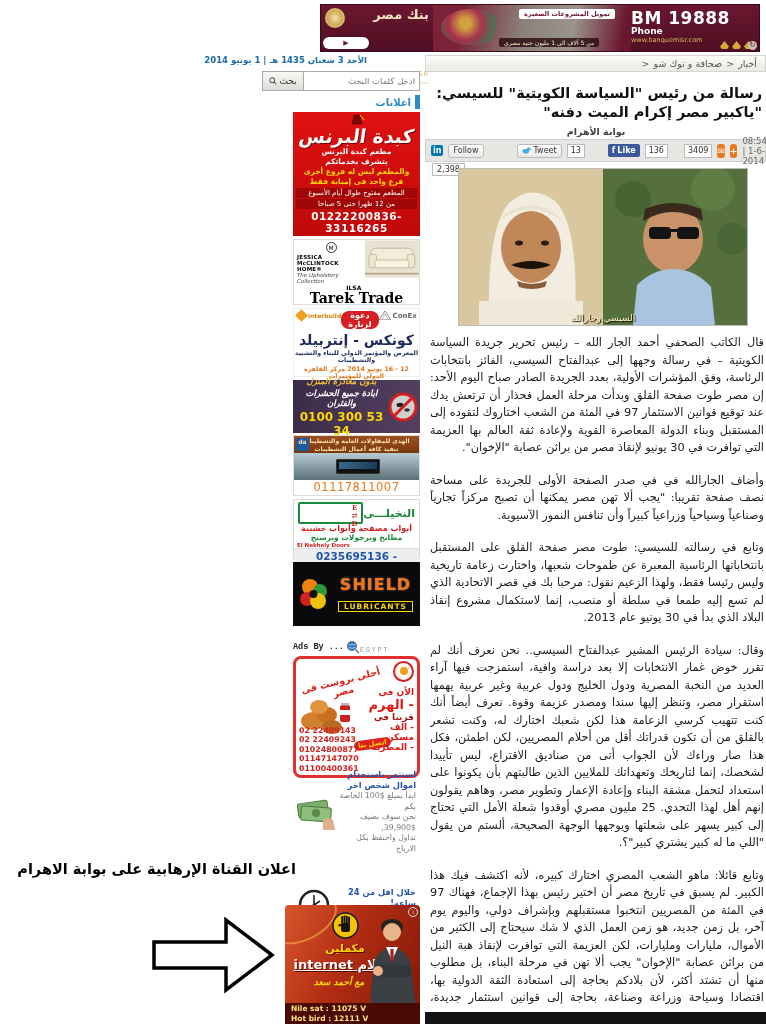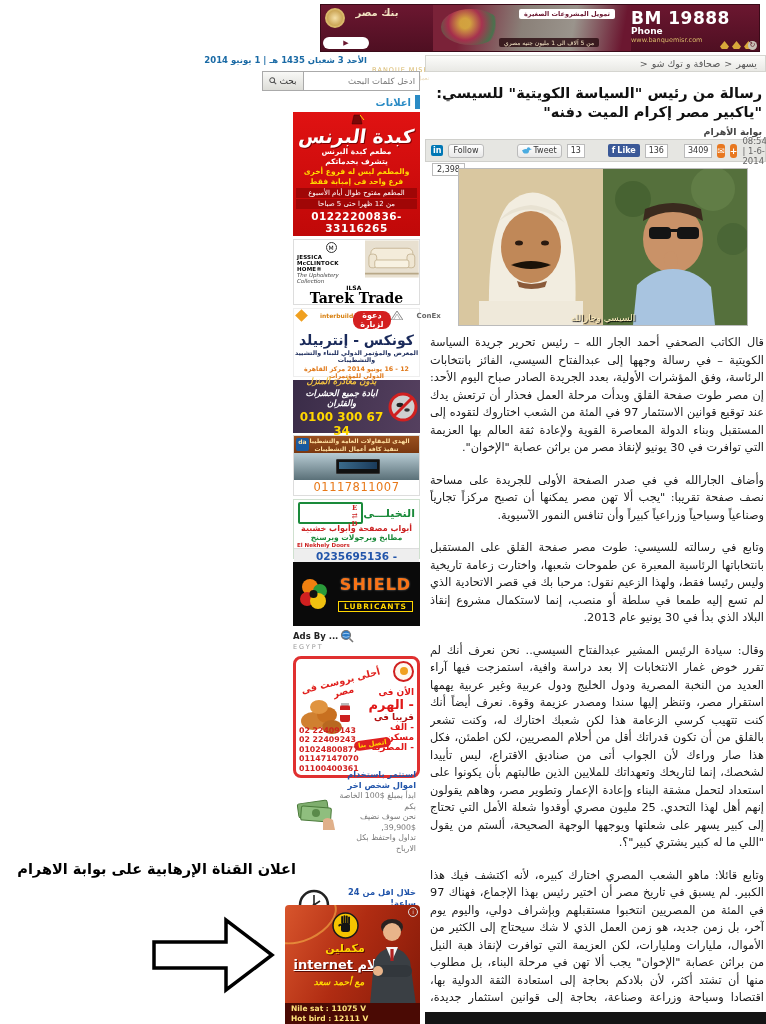--- a/index.html
+++ b/index.html
@@ -4,21 +4,21 @@
 <style>
   html,body{margin:0;padding:0;background:#fff;font-family:"DejaVu Sans",sans-serif;}
   #page{position:relative;width:766px;height:1024px;background:#fff;overflow:hidden;}
   .ab{position:absolute;}
   .rtl{direction:rtl;}
   svg{display:block;}
 
   
   #banner{left:320px;top:4px;width:438px;height:46px;background:linear-gradient(#6b1730,#4f0f22);display:flex;color:#fff;border:1px solid #3a0a18;}
   .b-left{width:104px;padding:2px 4px;position:relative;}
-  .b-ar{font-size:10px;font-weight:bold;color:#f3e3c3;text-align:center;}
+  .b-ar{font-size:13px;font-weight:bold;color:#f3e3c3;text-align:right;}
   .b-en{font-size:6.5px;letter-spacing:1px;color:#d8b86a;text-align:right;margin-top:48px;}
   .b-tag{font-size:5.5px;color:#e8d8b8;text-align:right;margin-top:1px;}
   .b-pill{position:absolute;left:2px;bottom:2px;background:#fff;border-radius:7px;height:12px;width:46px;display:flex;align-items:center;justify-content:center;color:#6b1730;font-size:7px;}
   .b-logo{position:absolute;left:4px;top:3px;width:16px;height:16px;border-radius:50%;border:2px solid #d8b86a;background:radial-gradient(#f5e0a8,#b88a30);}
   .b-mid{flex:1;position:relative;background:linear-gradient(100deg,#7a2238 15%,#8a8078 45%,#9a948c 70%,#6b1730 95%);}
   .b-burst{position:absolute;left:8px;top:4px;width:60px;height:36px;background:radial-gradient(circle at 40% 40%,#e8c040 12%,#b03050 40%,#3a7a4a 70%,transparent 75%);border-radius:50%;opacity:.8;}
   .b-box{position:absolute;left:86px;top:4px;background:#fff;color:#6b1730;font-size:6.5px;font-weight:bold;padding:1px 5px;border-radius:2px;}
   .b-strip{position:absolute;left:66px;bottom:4px;background:rgba(40,10,15,.8);color:#f3e3c3;font-size:6px;padding:1px 5px;border-radius:2px;}
   .b-right{width:122px;position:relative;padding:3px 6px 0 0;text-align:left;}
   .b-bm{font-size:17px;font-weight:bold;letter-spacing:.5px;}
@@ -56,21 +56,21 @@
   .tt-row{display:flex;}
   .tt-col{width:70px;padding:2px 0 0 3px;}
   .tt-m{width:9px;height:9px;border:1px solid #333;border-radius:50%;font-size:6px;line-height:9px;text-align:center;margin:0 auto 1px;}
   .tt-b{font-size:5.5px;font-weight:bold;letter-spacing:.2px;}
   .tt-i{font-size:5.5px;font-style:italic;color:#444;}
   .tt-ilsa{font-size:6px;font-weight:bold;text-align:right;padding-right:4px;}
   .tt-name{font-size:14px;font-weight:bold;font-family:"DejaVu Serif",serif;text-align:center;line-height:15px;}
 
   #ad-inter{left:293px;top:308px;width:127px;height:69px;background:#fff;border:1px solid #eee;box-sizing:border-box;text-align:center;position:absolute;}
   .ib-row{display:flex;justify-content:space-between;align-items:flex-start;padding:2px 3px 0;}
-  .ib-logo{display:flex;align-items:center;gap:14px;}
+  .ib-logo{display:flex;align-items:center;gap:2px;}
   .ib-d{width:9px;height:9px;background:#f0a020;transform:rotate(45deg);}
   .ib-t{font-size:6px;font-weight:bold;color:#d88010;}
   .ib-pill{background:#d42020;color:#fff;font-size:8px;font-weight:bold;border-radius:8px;padding:0 7px;}
   .ib-cx{font-size:7px;font-weight:bold;color:#666;}
   .ib-title{font-size:14px;font-weight:bold;color:#1a2a5a;direction:rtl;line-height:18px;margin-top:2px;}
   .ib-line{font-size:6.3px;color:#1a2a5a;font-weight:bold;direction:rtl;}
   .ib-date{font-size:6.3px;color:#e07818;font-weight:bold;direction:rtl;margin-top:2px;}
 
   #ad-pest{left:293px;top:380px;width:127px;height:53px;background:linear-gradient(100deg,#3a2c48,#55405f);display:flex;direction:rtl;align-items:center;padding:2px;box-sizing:border-box;}
   .pest-txt{flex:1;text-align:center;}
@@ -94,21 +94,21 @@
   .nek-red{color:#cc2222;font-size:8px;font-weight:bold;text-align:center;direction:rtl;}
   .nek-green{color:#1a8a3a;font-size:7.5px;font-weight:bold;text-align:center;direction:rtl;}
   .nek-en{color:#cc2222;font-size:5.5px;font-weight:bold;padding-left:3px;}
   .nek-ph{background:#eee;border-top:1px solid #ddd;color:#2255aa;font-size:10.5px;font-weight:bold;text-align:center;height:15px;line-height:15px;}
 
   #ad-shield{left:293px;top:562px;width:127px;height:64px;background:#0a0a0a;display:flex;align-items:center;padding:0 4px;box-sizing:border-box;gap:4px;}
   .sh-txt{flex:1;text-align:center;}
   .sh-name{color:#f97316;font-size:16px;font-weight:bold;letter-spacing:1px;text-shadow:0 0 2px #888;}
   .sh-sub{display:inline-block;color:#ffd700;font-size:7.5px;font-weight:bold;border:1px solid #ffd700;padding:0 5px;letter-spacing:1px;margin-top:2px;}
 
-  #ads-by{left:293px;top:629px;width:127px;height:25px;display:flex;flex-direction:column;padding-right:2px;box-sizing:border-box;}
+  #ads-by{left:293px;top:629px;width:127px;height:25px;display:flex;flex-direction:row;align-items:flex-end;padding-right:2px;box-sizing:border-box;font-family:Liberation Mono, monospace;}
   .adsby-row{display:flex;align-items:center;gap:2px;}
   .adsby-t{font-size:8.5px;font-weight:bold;color:#222;}
   .adsby-eg{font-size:6.5px;letter-spacing:2px;color:#999;}
 
   #ad-broast{left:293px;top:656px;width:127px;height:122px;border:3px solid #e03030;border-radius:8px;background:#fff;box-sizing:border-box;position:absolute;overflow:hidden;}
   .br-diag{position:absolute;top:16px;left:0px;width:92px;transform:rotate(-14deg);font-size:9.5px;font-weight:bold;color:#e02020;text-shadow:1px 1px 0 #fff,0 0 2px #ffd;direction:rtl;text-align:center;}
   .br-logo{position:absolute;top:2px;right:3px;width:17px;height:17px;border-radius:50%;border:2px solid #d02020;background:#fff8ee;}
   .br-logo div{width:8px;height:8px;border-radius:50%;background:#f0a020;margin:4px auto;}
   .br-col{position:absolute;top:28px;right:3px;width:48px;text-align:right;direction:rtl;color:#e01818;font-weight:bold;}
   .br-now{font-size:9px;}
@@ -130,21 +130,21 @@
   .mek-swoosh{position:absolute;left:-20px;top:-8px;width:70px;height:40px;border-radius:50%;border:2px solid rgba(255,200,80,.5);transform:rotate(-25deg);}
   .mek-info{position:absolute;right:2px;top:2px;width:8px;height:8px;border-radius:50%;border:1px solid #ddd;color:#ddd;font-size:6px;line-height:8px;text-align:center;}
   .mek-name{position:absolute;left:28px;top:37px;width:64px;text-align:center;color:#ffd700;font-size:11px;font-weight:bold;text-shadow:1px 1px 0 #5a0c05;}
   .mek-prog{position:absolute;left:2px;top:52px;width:104px;text-align:center;color:#fff;font-size:13px;font-weight:bold;text-decoration:underline;direction:rtl;text-shadow:1px 1px 0 #5a0c05;}
   .mek-host{position:absolute;left:8px;top:72px;width:92px;text-align:center;color:#ffd700;font-size:9px;font-weight:bold;direction:rtl;font-style:italic;}
   .mek-strip{position:absolute;left:0;bottom:0;width:100%;height:21px;background:#4a0a04;color:#fff;font-size:7.5px;font-weight:bold;padding:1px 0 0 6px;box-sizing:border-box;line-height:9.5px;}
   .mek-strip span{color:#ffe27a;}
 
   
   #title{left:430px;top:84px;width:332px;font-size:14.5px;font-weight:bold;color:#111;direction:rtl;text-align:right;line-height:19px;}
-  #source{left:430px;top:126px;width:332px;font-size:9.5px;font-weight:bold;color:#444;direction:rtl;text-align:right;}
+  #source{left:430px;top:126px;width:332px;font-size:9.5px;font-weight:bold;color:#444;direction:rtl;text-align:center;}
   #socialbar{left:425px;top:139px;width:341px;height:23px;background:#e6e6e2;border:1px solid #d0d0cc;box-sizing:border-box;display:flex;align-items:center;padding:0 5px;gap:5px;}
   .in-box{background:#0077b5;color:#fff;font-size:8px;font-weight:bold;padding:1px 2px;border-radius:2px;}
   .btn-w{background:linear-gradient(#fff,#e8e8e8);border:1px solid #bbb;border-radius:3px;font-size:8px;color:#333;padding:0 4px;line-height:12px;display:flex;align-items:center;gap:2px;}
   .cnt{background:#fff;border:1px solid #bbb;font-size:8px;color:#333;padding:0 3px;line-height:12px;}
   .fb{background:#3b5998;color:#fff;font-size:8px;font-weight:bold;border-radius:2px;padding:0 4px;line-height:13px;display:flex;align-items:center;gap:2px;}
   .or{width:14px;height:14px;background:#e87820;border-radius:3px;color:#fff;font-size:9px;font-weight:bold;text-align:center;line-height:14px;}
   .time{margin-left:auto;font-size:8.5px;color:#666;}
   #follow-cnt{left:432px;top:163px;background:#fff;border:1px solid #bbb;font-size:8px;color:#333;padding:0 4px;line-height:11px;}
   #photo{left:458px;top:168px;width:290px;height:158px;border:1px solid #bbb;background:#ddd;display:flex;box-sizing:border-box;position:absolute;}
   #caption{position:absolute;left:0;bottom:2px;width:100%;text-align:center;color:#ffefc0;font-size:9px;text-shadow:1px 1px 1px #000;}
@@ -196,21 +196,21 @@
       <rect x="3" y="0" width="2" height="3" fill="#c86a10"></rect>
         <rect x="8" y="0" width="2" height="3" fill="#c86a10"></rect>
       <rect x="3" y="6" width="2" height="1.5" fill="#e08020"></rect>
         <rect x="6" y="6" width="2" height="1.5" fill="#e08020"></rect>
         <rect x="9" y="6" width="2" height="1.5" fill="#e08020"></rect>
     </svg>
     <span class="dtxt">الأحد 3 شعبان 1435 هـ | 1 يونيو 2014</span>
   </div>
 
   <div id="breadcrumb" class="ab">
-    <span>يسهر</span>
+    <span>أخبار</span>
     <span class="sep">&gt;</span>
     <span>صحافة و توك شو</span>
     <span class="sep">&gt;</span>
   </div>
 
   <div id="search-row" class="ab">
     <div id="search-btn">
       <svg width="8" height="8" viewBox="0 0 10 10">
         <circle cx="4" cy="4" r="3" fill="none" stroke="#555" stroke-width="1.3"></circle>
         <line x1="6.2" y1="6.2" x2="9" y2="9" stroke="#555" stroke-width="1.3"></line>
@@ -285,21 +285,21 @@
     <svg width="30" height="30" viewBox="0 0 30 30">
       <circle cx="15" cy="15" r="13" fill="#cfcfcf"></circle>
       <ellipse cx="12" cy="13" rx="3.5" ry="2.2" fill="#222"></ellipse>
       <ellipse cx="19" cy="18" rx="2.8" ry="1.8" fill="#333"></ellipse>
       <circle cx="15" cy="15" r="13" fill="none" stroke="#d02020" stroke-width="3"></circle>
       <line x1="5" y1="25" x2="25" y2="5" stroke="#d02020" stroke-width="3"></line>
     </svg>
     <div class="pest-txt">
       <div class="pest-1">بدون مغادرة المنزل</div>
       <div class="pest-2">ابادة جميع الحشرات والفئران</div>
-      <div class="pest-ph">0100 300 67 34</div>
+      <div class="pest-ph">0100 300 53 34</div>
     </div>
   </div>
 
   <div id="ad-huda" class="ab">
     <div class="huda-h">
       <div>
         <div>الهدى للمقاولات العامة والتشطيبات</div>
         <div>تنفيذ كافة أعمال التشطيبات</div>
       </div>
       <div class="huda-da">da</div>

